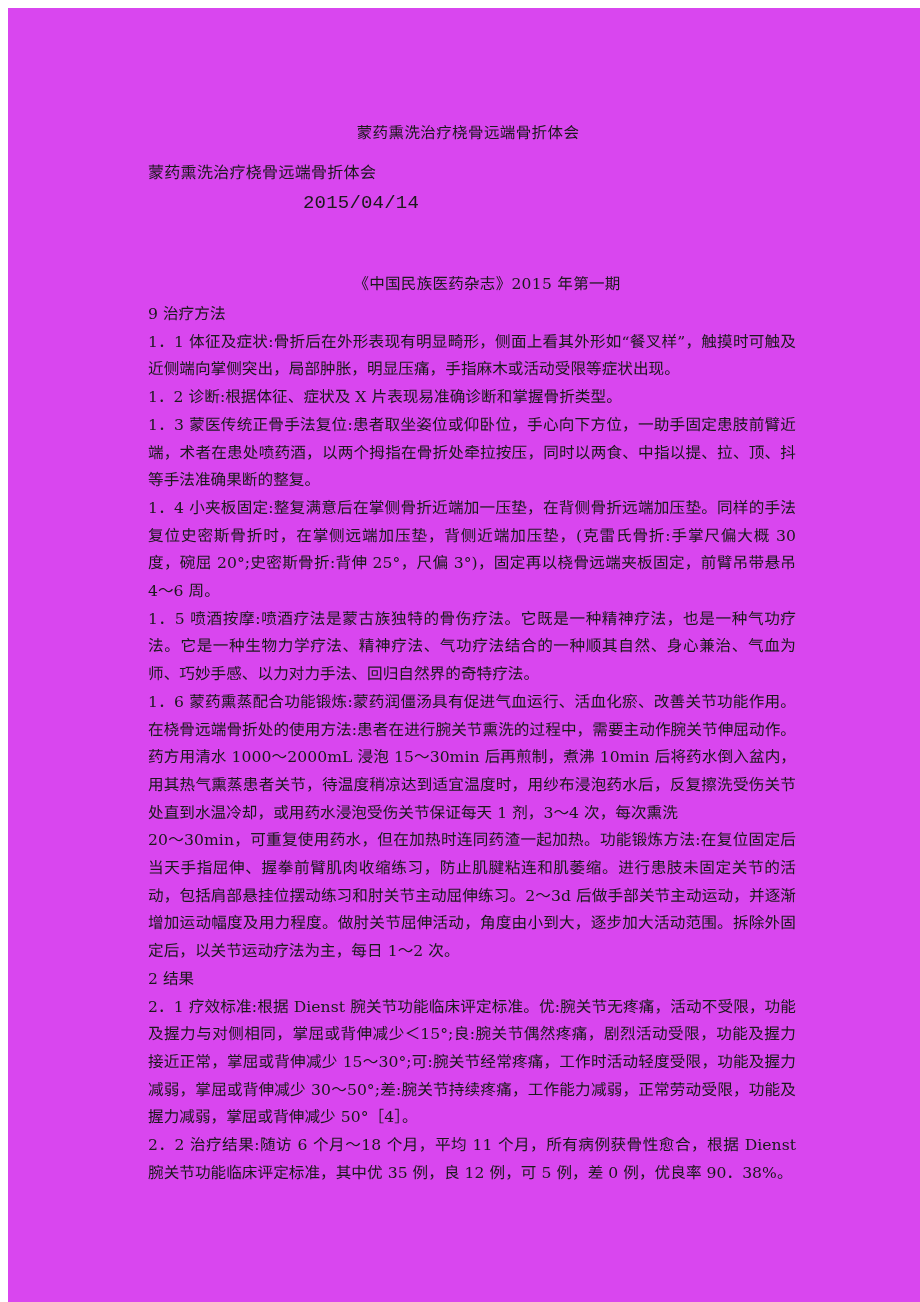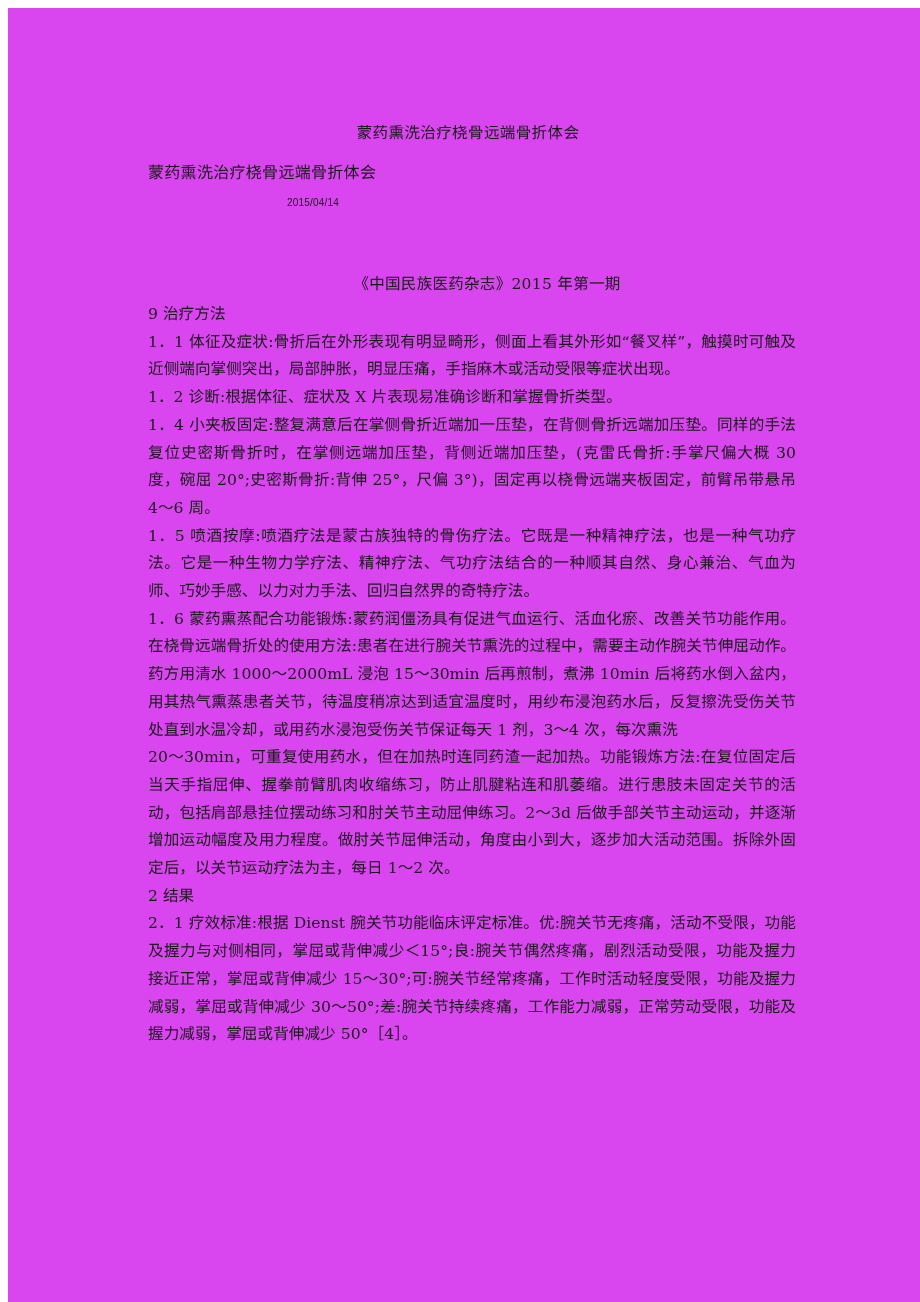--- a/index.html
+++ b/index.html
@@ -38,24 +38,24 @@
     position: absolute;
     top: 152px;
     left: 140px;
     font-size: 16px;
     line-height: 26px;
     letter-spacing: 0.3px;
   }
   .date-line {
     position: absolute;
     top: 182px;
-    left: 279px;
-    font-size: 10px;
+    left: 295px;
+    font-size: 19px;
     line-height: 26px;
-    font-family: Liberation Sans, sans-serif;
+    font-family: Liberation Mono, monospace;
     letter-spacing: 0.2px;
   }
 
   .journal-line {
     position: absolute;
     top: 262px;
     left: 0;
     width: 920px;
     text-align: center;
     font-size: 15.5px;
@@ -95,21 +95,23 @@
   <div class="subtitle">蒙药熏洗治疗桡骨远端骨折体会</div>
 
   <div class="date-line">2015/04/14</div>
 
   <div class="journal-line">《中国民族医药杂志》2015 年第一期</div>
 
   <div class="body-text">
     <p>9 治疗方法</p>
     <p>1．1 体征及症状:骨折后在外形表现有明显畸形，侧面上看其外形如“餐叉样”，触摸时可触及近侧端向掌侧突出，局部肿胀，明显压痛，手指麻木或活动受限等症状出现。</p>
     <p class="head">1．2 诊断:根据体征、症状及 X 片表现易准确诊断和掌握骨折类型。</p>
+    <p>1．3 蒙医传统正骨手法复位:患者取坐姿位或仰卧位，手心向下方位，一助手固定患肢前臂近端，术者在患处喷药酒，以两个拇指在骨折处牵拉按压，同时以两食、中指以提、拉、顶、抖等手法准确果断的整复。</p>
     <p>1．4 小夹板固定:整复满意后在掌侧骨折近端加一压垫，在背侧骨折远端加压垫。同样的手法复位史密斯骨折时，在掌侧远端加压垫，背侧近端加压垫，(克雷氏骨折:手掌尺偏大概 30 度，碗屈 20°;史密斯骨折:背伸 25°，尺偏 3°)，固定再以桡骨远端夹板固定，前臂吊带悬吊 4～6 周。</p>
     <p>1．5 喷酒按摩:喷酒疗法是蒙古族独特的骨伤疗法。它既是一种精神疗法，也是一种气功疗法。它是一种生物力学疗法、精神疗法、气功疗法结合的一种顺其自然、身心兼治、气血为师、巧妙手感、以力对力手法、回归自然界的奇特疗法。</p>
     <p>1．6 蒙药熏蒸配合功能锻炼:蒙药润僵汤具有促进气血运行、活血化瘀、改善关节功能作用。在桡骨远端骨折处的使用方法:患者在进行腕关节熏洗的过程中，需要主动作腕关节伸屈动作。药方用清水 1000～2000mL 浸泡 15～30min 后再煎制，煮沸 10min 后将药水倒入盆内，用其热气熏蒸患者关节，待温度稍凉达到适宜温度时，用纱布浸泡药水后，反复擦洗受伤关节处直到水温冷却，或用药水浸泡受伤关节保证每天 1 剂，3～4 次，每次熏洗</p>
     <p>20～30min，可重复使用药水，但在加热时连同药渣一起加热。功能锻炼方法:在复位固定后当天手指屈伸、握拳前臂肌肉收缩练习，防止肌腱粘连和肌萎缩。进行患肢未固定关节的活动，包括肩部悬挂位摆动练习和肘关节主动屈伸练习。2～3d 后做手部关节主动运动，并逐渐增加运动幅度及用力程度。做肘关节屈伸活动，角度由小到大，逐步加大活动范围。拆除外固定后，以关节运动疗法为主，每日 1～2 次。</p>
     <p class="head">2 结果</p>
     <p>2．1 疗效标准:根据 Dienst 腕关节功能临床评定标准。优:腕关节无疼痛，活动不受限，功能及握力与对侧相同，掌屈或背伸减少＜15°;良:腕关节偶然疼痛，剧烈活动受限，功能及握力接近正常，掌屈或背伸减少 15～30°;可:腕关节经常疼痛，工作时活动轻度受限，功能及握力减弱，掌屈或背伸减少 30～50°;差:腕关节持续疼痛，工作能力减弱，正常劳动受限，功能及握力减弱，掌屈或背伸减少 50°［4］。</p>
+    <p>2．2 治疗结果:随访 6 个月～18 个月，平均 11 个月，所有病例获骨性愈合，根据 Dienst 腕关节功能临床评定标准，其中优 35 例，良 12 例，可 5 例，差 0 例，优良率 90．38%。</p>
   </div>
 
 </div>
 
 </body></html>

